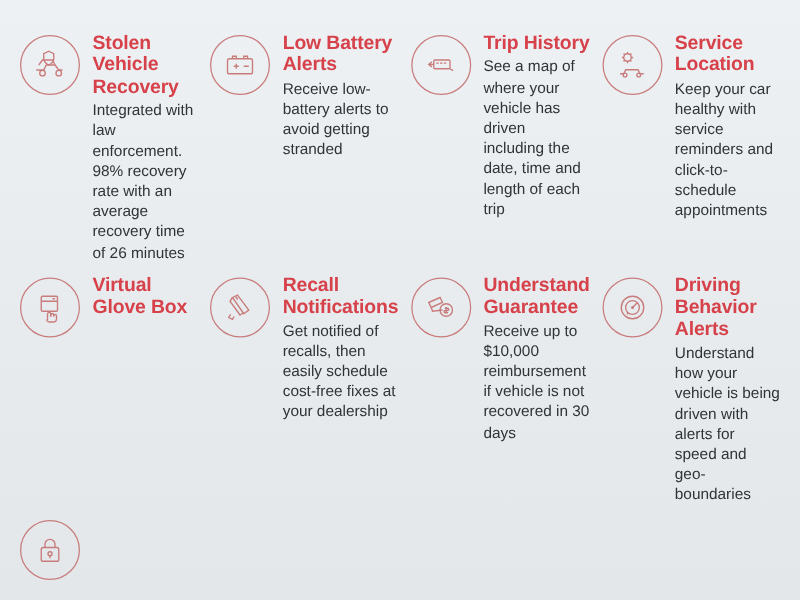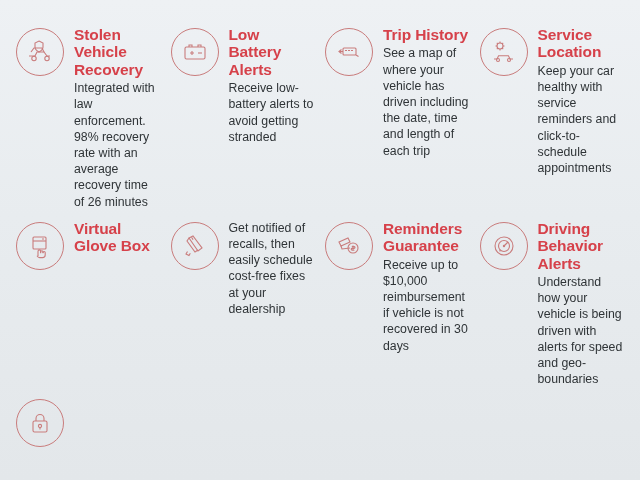--- a/index.html
+++ b/index.html
@@ -156,35 +156,36 @@
     <div class="feature">
       <div class="icon-wrap">
         <svg width="30" height="28" viewBox="0 0 30 28" fill="none" stroke="#c97c7c" stroke-width="1.1">
           <path d="M9 6l4-2 9 12-4 3z"></path>
           <path d="M9 6l-2 3 8 11 3-2"></path>
           <path d="M11.5 5.2l1.6 2.4"></path>
           <path d="M7.5 19.5l-1.5 2.5 3 1.5 1.3-2.3"></path>
         </svg>
       </div>
       <div class="ftext">
+        <p class="ftitle">Recall Notifications</p>
         <p class="fdesc">Get notified of recalls, then easily schedule cost-free fixes at your dealership</p>
       </div>
     </div>
 
     <div class="feature">
       <div class="icon-wrap">
         <svg width="30" height="28" viewBox="0 0 30 28" fill="none" stroke="#c97c7c" stroke-width="1.1">
           <path d="M5 10l9-4 2 4-9 4z"></path>
           <path d="M7 14l1 3 8-1"></path>
           <circle cx="19" cy="16" r="5"></circle>
           <path d="M19 13.5v5M17.8 14.6h2.2c.6 0 1 .4 1 .9s-.4.9-1 .9h-1.8c-.6 0-1 .4-1 .9s.4.9 1 .9h2.2"></path>
         </svg>
       </div>
       <div class="ftext">
-        <p class="ftitle">Reminders Guarantee</p>
+        <p class="ftitle">Understand Guarantee</p>
         <p class="fdesc">Receive up to $10,000 reimbursement if vehicle is not recovered in 30 days</p>
       </div>
     </div>
 
     <div class="feature">
       <div class="icon-wrap">
         <svg width="30" height="28" viewBox="0 0 30 28" fill="none" stroke="#c97c7c" stroke-width="1.1">
           <circle cx="15" cy="14" r="9"></circle>
           <circle cx="15" cy="14" r="5.5"></circle>
           <path d="M15 14l4-4"></path>

